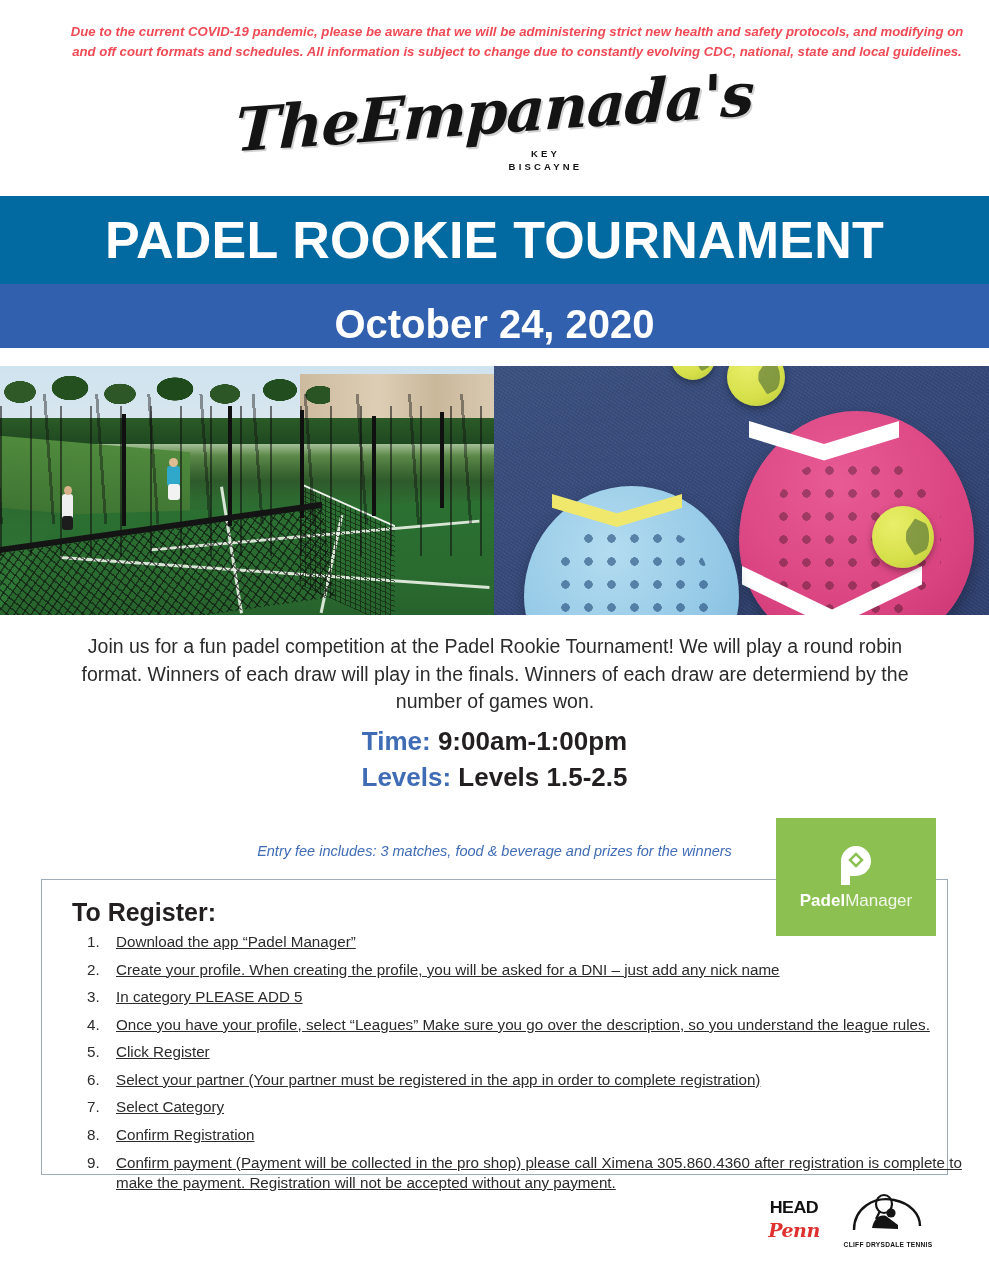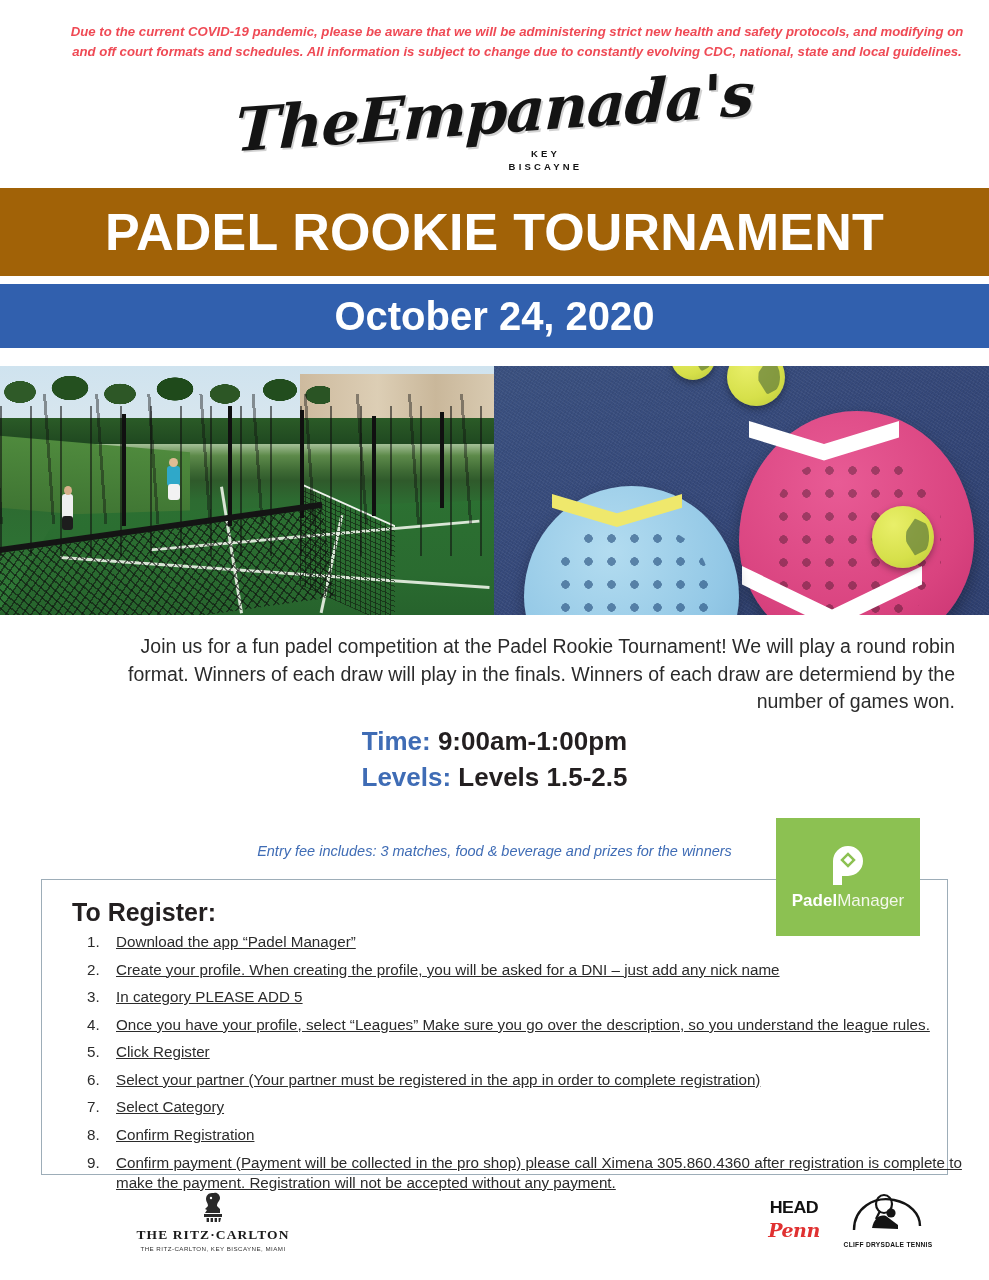--- a/index.html
+++ b/index.html
@@ -64,25 +64,25 @@
     color: #141414;
     margin-top: 6px;
     margin-left: 102px;
     text-align: center;
     line-height: 1.35;
   }
 
   
   .band-light {
     position: absolute;
-    top: 188px;
+    top: 196px;
     left: 0;
     width: 989px;
     height: 88px;
-    background: #a16207;
+    background: #0369a1;
   }
   .band-light h1 {
     margin: 0;
     color: #ffffff;
     font-size: 52px;
     font-weight: bold;
     letter-spacing: 0.2px;
     text-align: center;
     line-height: 88px;
     font-family: "Liberation Sans", sans-serif;
@@ -90,21 +90,21 @@
   }
   .band-dark {
     position: absolute;
     top: 284px;
     left: 0;
     width: 989px;
     height: 64px;
     background: #3160ae;
   }
   .band-dark h2 {
-    margin: 0;
+    margin: 8px;
     color: #ffffff;
     font-size: 40px;
     font-weight: bold;
     text-align: center;
     line-height: 64px;
     font-family: "Liberation Sans", sans-serif;
   }
 
   
   .photo-strip {
@@ -243,26 +243,25 @@
   .ball1 { left:233px; top:-18px; width:58px; height:58px; }
   .ball2 { left:177px; top:-30px; width:44px; height:44px; }
   .ball3 { left:378px; top:140px; width:62px; height:62px; }
 
   
   .intro {
     position: absolute;
     top: 633px;
     left: 75px;
     width: 840px;
-    text-align: right;
+    text-align: center;
     font-size: 19.5px;
     line-height: 1.42;
     color: #2b2b2b;
     font-family: "Liberation Sans", sans-serif;
-    margin-left: 40px;
   }
 
   
   .details {
     position: absolute;
     top: 724px;
     left: 0;
     width: 989px;
     text-align: center;
   }
@@ -284,21 +283,21 @@
     font-style: italic;
     color: #3f6cb5;
     font-family: "Liberation Sans", sans-serif;
   }
 
   
   .pm-logo {
     position: absolute;
     top: 818px;
     left: 776px;
-    width: 144px;
+    width: 160px;
     height: 118px;
     background: #8cc152;
     display: flex;
     flex-direction: column;
     align-items: center;
     justify-content: center;
     z-index: 5;
   }
   .pm-mark { width: 40px; height: 42px; margin-bottom: 6px; }
   .pm-name {
@@ -539,34 +538,20 @@
   <li>Once you have your profile, select “Leagues” Make sure you go over the description, so you understand the league rules.</li>
   <li>Click Register</li>
   <li>Select your partner (Your partner must be registered in the app in order to complete registration)</li>
   <li>Select Category</li>
   <li>Confirm Registration</li>
   <li>Confirm payment (Payment will be collected in the pro shop) please call Ximena 305.860.4360 after registration is complete to make the payment.  Registration will not be accepted without any payment.</li>
 </ol>
 
 <div class="footer">
 
-  <div class="ritz">
-    <svg class="ritz-crest" width="30" height="34" viewBox="0 0 30 34">
-      <path d="M14 3 C10 3 8 6 8 9 C8 12 10 13 10 16 L7 19 L9 20 L7 23 L22 23 L22 19 L19 16 C19 12 22 11 22 8 C22 5 19 2 16 3 Z" fill="#2a2a2a"></path>
-      <circle cx="13" cy="8" r="1.2" fill="#ffffff"></circle>
-      <rect x="6" y="24" width="18" height="3" fill="#2a2a2a"></rect>
-      <path d="M7 28 h16 l-1 4 h-14 Z" fill="#2a2a2a"></path>
-      <rect x="7" y="28" width="1.6" height="4" fill="#ffffff"></rect>
-      <rect x="11" y="28" width="1.6" height="4" fill="#ffffff"></rect>
-      <rect x="15" y="28" width="1.6" height="4" fill="#ffffff"></rect>
-      <rect x="19" y="28" width="1.6" height="4" fill="#ffffff"></rect>
-    </svg>
-    <div class="ritz-name">THE RITZ·CARLTON</div>
-    <div class="ritz-sub">THE RITZ-CARLTON, KEY BISCAYNE, MIAMI</div>
-  </div>
 
   <div class="contact">
   </div>
 
   <div class="head-penn">
     <div class="head-word">HEAD</div>
     <div class="penn-word">Penn</div>
   </div>
 
   <div class="cdt">

